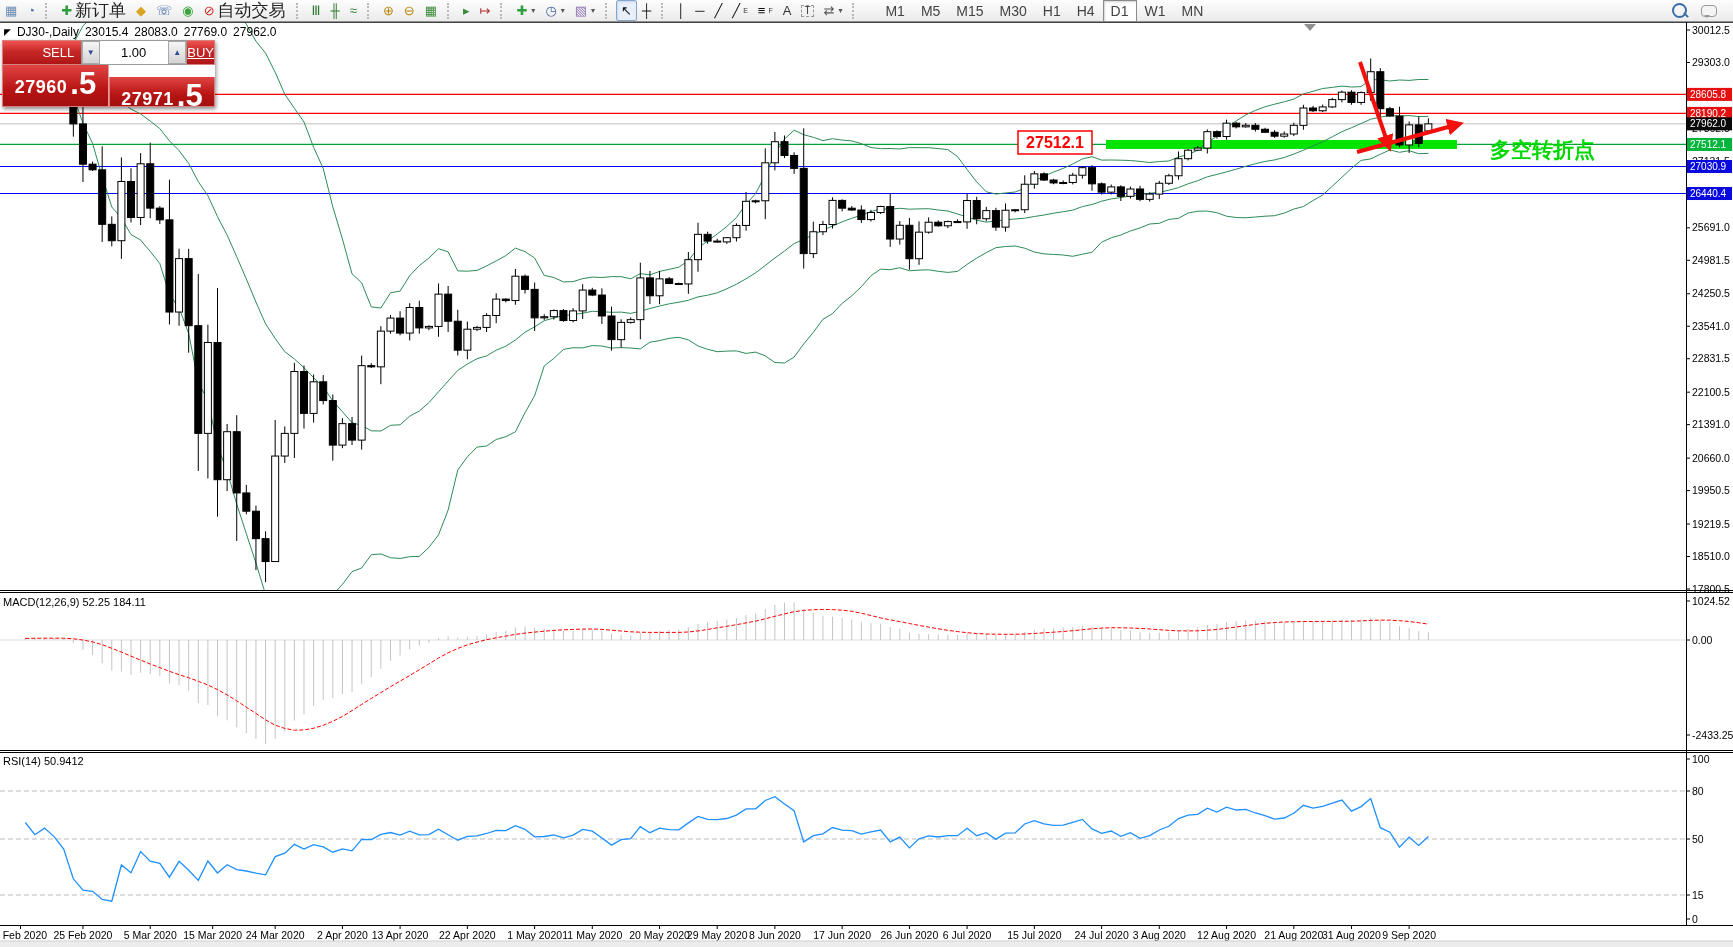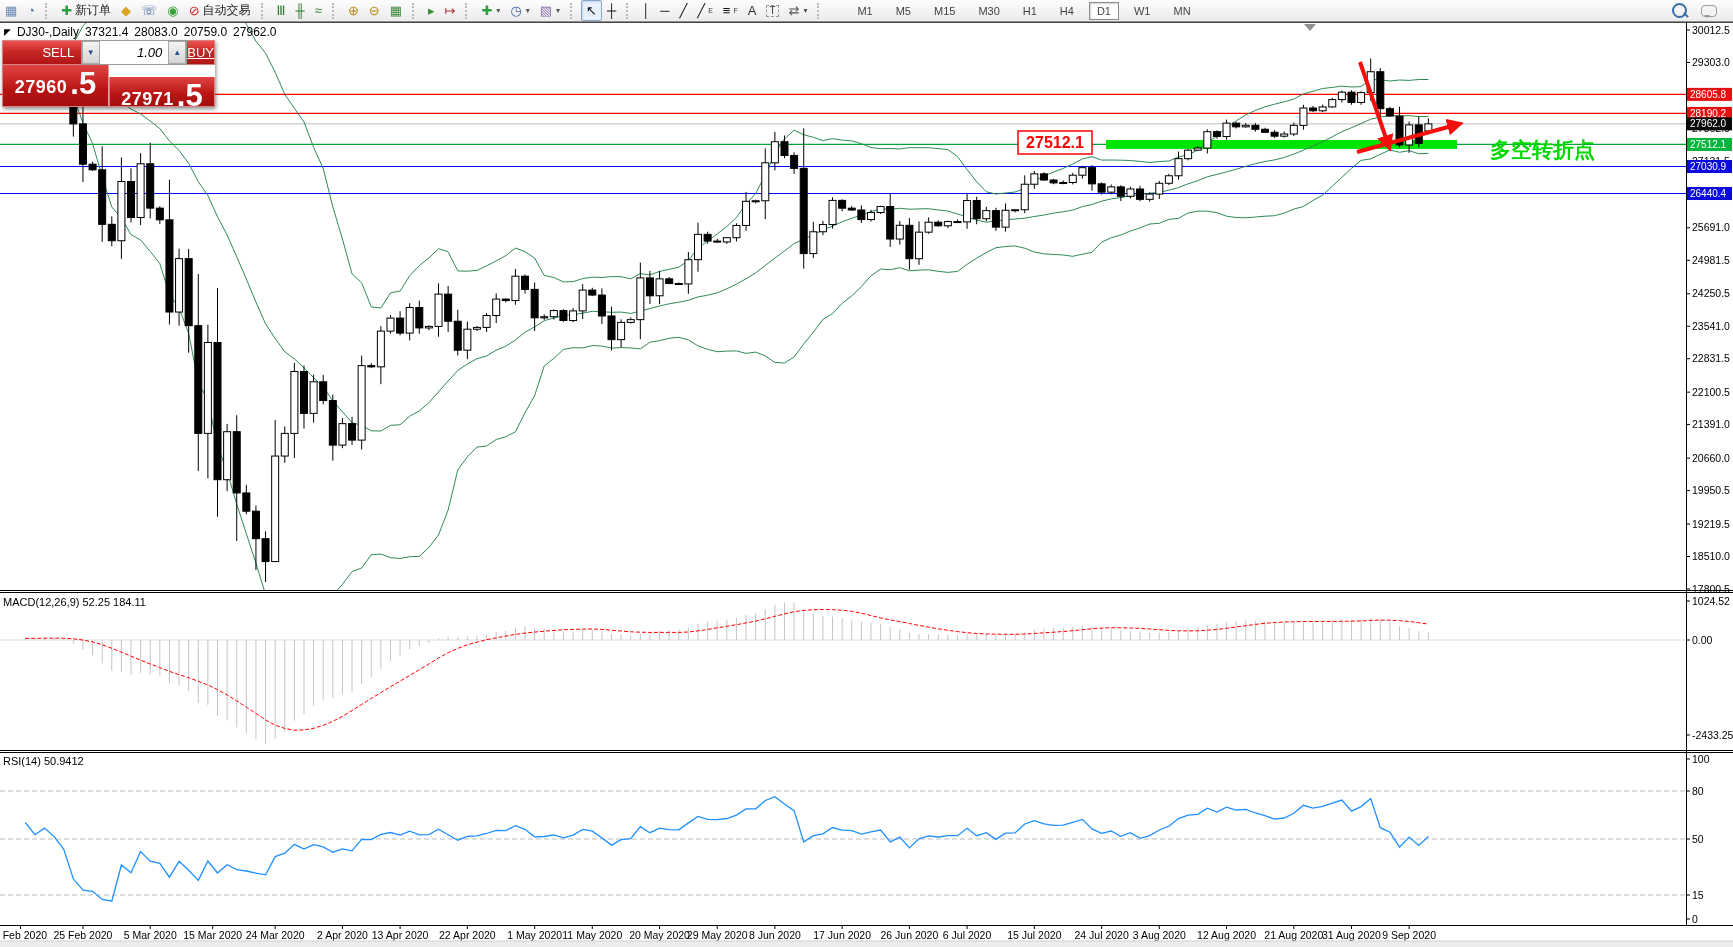--- a/index.html
+++ b/index.html
@@ -7,44 +7,44 @@
   
   .toolbar{position:absolute;left:0;top:0;width:1733px;height:21px;
     background:linear-gradient(#fdfdfd,#ebebeb);border-bottom:1px solid #8f8f8f;
     display:flex;align-items:center;font-size:12px;color:#333;z-index:50;}
   .tb-sep{width:4px;height:16px;border-left:2px dotted #b9b9b9;margin:0 5px;}
   .tb-btn{height:19px;padding:0 4px;display:flex;align-items:center;gap:3px;border:1px solid transparent;
     border-radius:2px;white-space:nowrap;cursor:default;}
   .tb-btn.pressed{background:#e8f0fb;border:1px solid #86a7cc;box-shadow:inset 1px 1px 2px #c7d6ea;}
   .ico{font-size:13px;line-height:1;display:inline-block;}
   .caret{font-size:8px;color:#555;margin-left:1px;}
-  .tb-label{font-size:12px;color:#222;}
+  .tb-label{font-size:17px;color:#222;}
   .tf-group{display:flex;align-items:center;margin-left:14px;}
-  .tf-btn{padding:2px 7px;color:#444;font-size:11px;border:1px solid transparent;margin-left:7px;}
+  .tf-btn{padding:2px 7px;color:#444;font-size:14px;border:1px solid transparent;}
   .tf-btn.active{background:#fff;border:1px solid #8a8a8a;box-shadow:inset 1px 1px 2px #d3d3d3;}
   .spacer{flex:1;}
   .ico-search{width:11px;height:11px;border:2px solid #3a6ea5;border-radius:50%;position:relative;margin-right:14px;}
   .ico-search::after{content:"";position:absolute;left:9px;top:9px;width:6px;height:2px;background:#3a6ea5;transform:rotate(45deg);}
   .ico-chat{width:14px;height:10px;border:1.5px solid #9a9a9a;border-radius:4px;position:relative;margin-right:16px;background:#f4f4f4;}
   .ico-chat::after{content:"";position:absolute;left:2px;top:9px;border:3px solid transparent;border-top-color:#9a9a9a;}
   
   .chart-title{position:absolute;left:4px;top:25px;font-size:12px;color:#000;z-index:20;display:flex;gap:6px;align-items:center;}
   .chart-title .mk{font-size:9px;color:#000;}
   
   .panel{position:absolute;left:2px;top:40px;width:213px;height:67px;z-index:30;
     box-shadow:1px 2px 4px rgba(0,0,0,.45);font-family:"Liberation Sans",sans-serif;}
   .panel-row1{display:flex;height:25px;}
   .btn-sell,.btn-buy{background:linear-gradient(#ef5350,#c62828 45%,#b01515);color:#fff;font-size:13px;
     display:flex;align-items:center;justify-content:center;border:1px solid #d98080;}
   .btn-sell{width:47px;border-right:none;padding-left:33px;}
   .btn-buy{flex:1;border-left:none;text-decoration:underline;}
   .lot-box{width:110px;background:linear-gradient(#fafafa,#dcdcdc);border:1px solid #9a9a9a;display:flex;align-items:stretch;}
   .lot-step{width:16px;background:linear-gradient(#f5f5f5,#d4d4d4);border:1px solid #a8a8a8;color:#2b4d8c;
     font-size:8px;display:flex;align-items:center;justify-content:center;}
-  .lot-val{flex:1;background:#fff;font-size:13px;color:#000;display:flex;align-items:center;justify-content:flex-end;padding-right:6px;font-style:italic;}
+  .lot-val{flex:1;background:#fff;font-size:13px;color:#000;display:flex;align-items:center;justify-content:flex-end;padding-right:22px;}
   .panel-row2{display:flex;height:42px;}
   .price-cell{background:linear-gradient(#e04543,#b81414 60%,#a30f0f);color:#fff;display:flex;
     align-items:baseline;justify-content:center;border:1px solid #d98080;border-top:none;}
   .price-cell.sell{width:105px;border-right:1px solid #e89a9a;}
   .price-cell.buy{flex:1;margin-top:12px;}
   .p-main{font-size:18px;font-weight:bold;letter-spacing:.5px;line-height:42px;}
   .p-frac{font-size:31px;font-weight:bold;margin-left:3px;position:relative;top:1px;}
   svg text{font-family:"Liberation Sans",sans-serif;}
 </style>
 </head>
@@ -163,23 +163,23 @@
       <div class="tf-btn">MN</div>
     </div>
   <div class="spacer"></div>
   <span class="ico-search"></span>
   <span class="ico-chat"></span>
 </div>
 
 <div class="chart-title">
   <span class="mk">◤</span>
   <span style="font-weight:normal">DJ30-,Daily</span>
-  <span>37321.4</span>
+  <span>23015.4</span>
   <span>28083.0</span>
-  <span>20759.0</span>
+  <span>27769.0</span>
   <span>27962.0</span>
 </div>
 
 <div class="panel">
   <div class="panel-row1">
     <div class="btn-sell">SELL</div>
     <div class="lot-box">
       <div class="lot-step">▼</div>
       <div class="lot-val">1.00</div>
       <div class="lot-step">▲</div>

